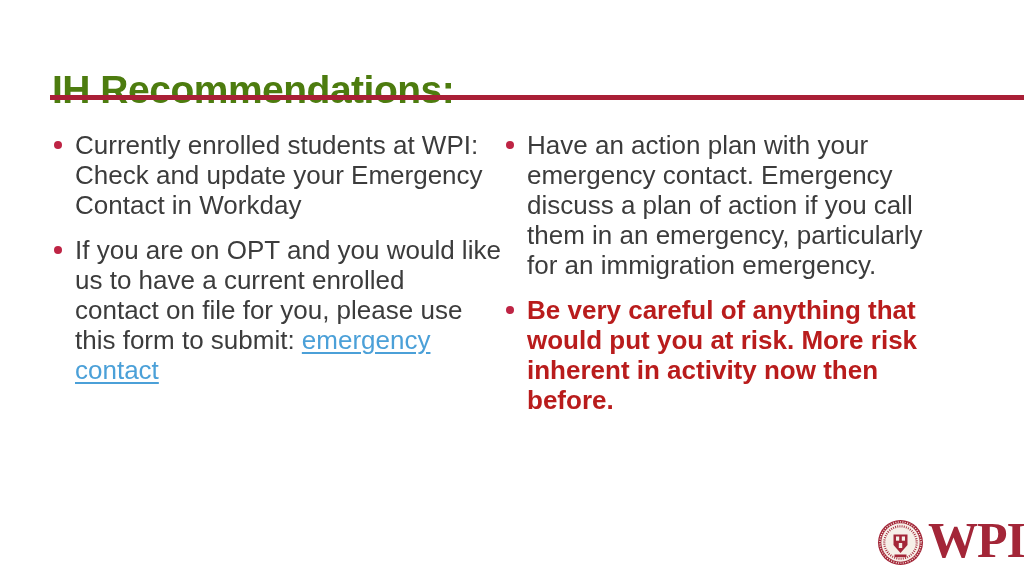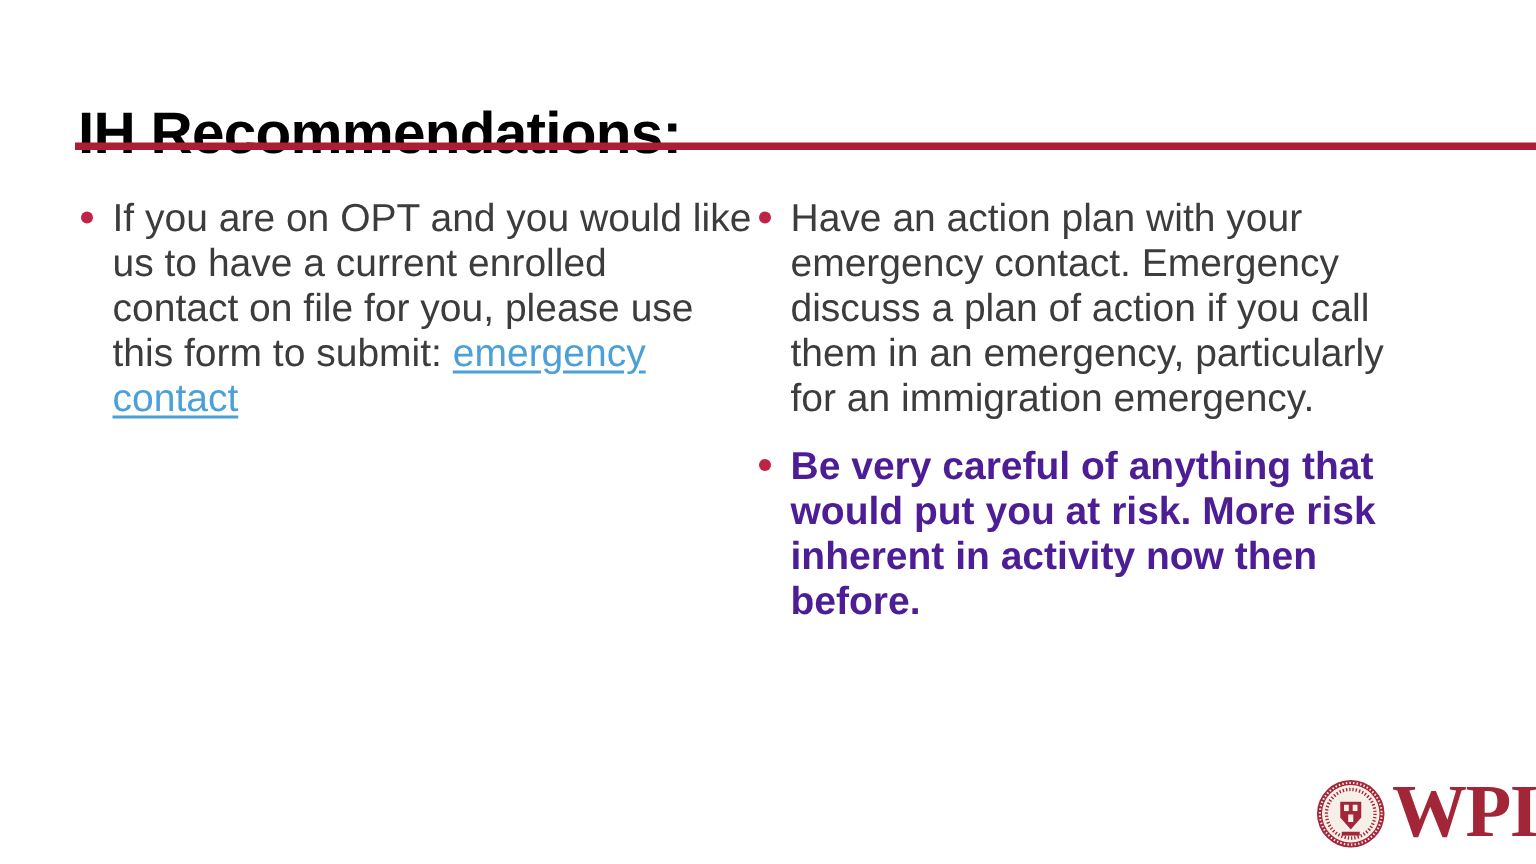--- a/index.html
+++ b/index.html
@@ -11,21 +11,21 @@
     font-family: "Liberation Sans", "DejaVu Sans", sans-serif;
   }
   .slide { position: absolute; inset: 0; background: #ffffff; }
 
   .slide-title {
     position: absolute;
     left: 52px; top: 44px;
     font-size: 39px;
     font-weight: bold;
     letter-spacing: -0.5px;
-    color: #000000;
+    color: #4d7c0f;
     line-height: 1.05;
     white-space: nowrap;
   }
 
   .title-rule {
     position: absolute;
     left: 50px; top: 95px;
     width: 974px; height: 5px;
     background: #A91F36;
   }
@@ -58,21 +58,21 @@
 
   .inline-link {
     color: #4BA0D8;
     text-decoration: underline;
     text-underline-offset: 3px;
     white-space: pre-line;
     cursor: pointer;
   }
 
   .bullet-item.emphasis .bullet-text {
-    color: #4c1d95;
+    color: #b91c1c;
     font-weight: bold;
   }
 
   .logo {
     position: absolute;
     left: 875px; top: 512px;
     width: 145px; height: 56px; text-decoration: underline;
   }
   .logo-seal { position: absolute; left: 2px; top: 7px; }
   .logo-wordmark {
@@ -89,20 +89,26 @@
 </head>
 <body>
 
 <div class="slide">
 
   <h1 class="slide-title">IH Recommendations:</h1>
 
   <div class="title-rule"></div>
 
   <ul class="bullet-col col-left">
+    <li class="bullet-item">
+      <span class="bullet-dot"></span>
+      <span class="bullet-text">Currently enrolled students at WPI:
+Check and update your Emergency
+Contact in Workday</span>
+    </li>
     <li class="bullet-item">
       <span class="bullet-dot"></span>
       <span class="bullet-text">If you are on OPT and you would like
 us to have a current enrolled
 contact on file for you, please use
 this form to submit: </span><a class="inline-link">emergency
 contact</a>
     </li>
   </ul>
 

